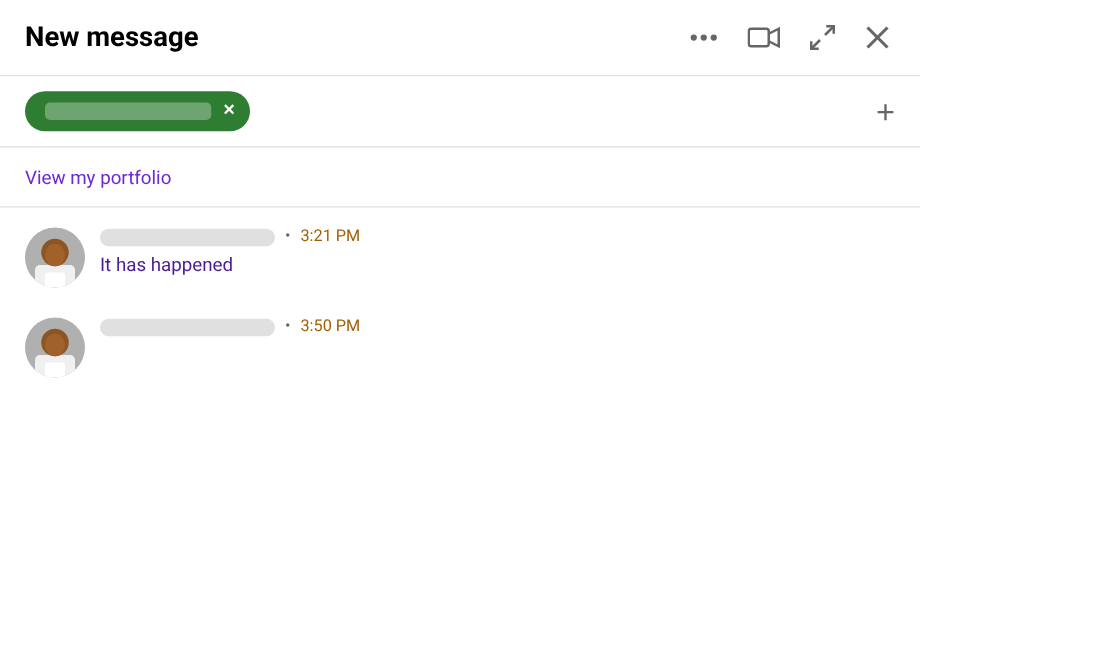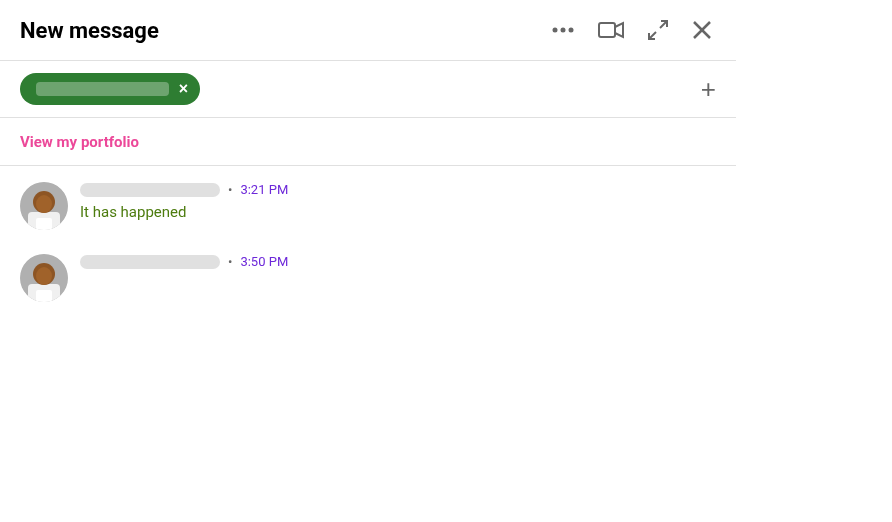--- a/index.html
+++ b/index.html
@@ -109,23 +109,23 @@
     }
 
     
     .portfolio-link {
       padding: 14px 20px;
       border-bottom: 1px solid #e0e0e0;
       flex-shrink: 0;
     }
 
     .portfolio-link a {
-      color: #ec4899;
+      color: #6d28d9;
       font-size: 15px;
-      font-weight: 700;
+      font-weight: 400;
       text-decoration: none;
       cursor: pointer;
       text-align: center;
     }
 
     
     .messages-area {
       flex: 1;
       overflow-y: auto;
       padding: 16px 20px;
@@ -172,31 +172,31 @@
 
     .sender-name-placeholder {
       height: 14px;
       width: 140px;
       background: #e0e0e0;
       border-radius: 8px;
     }
 
     .message-time {
       font-size: 13px;
-      color: #6d28d9;
+      color: #a16207;
     }
 
     .message-dot {
       color: #666;
       font-size: 13px;
     }
 
     .message-text {
       font-size: 15px;
-      color: #4d7c0f;
+      color: #4c1d95;
       line-height: 1.5;
       max-width: 720px;
     }
   </style>
 </head>
 <body>
 
 <div class="container">
 
   <div class="header">

